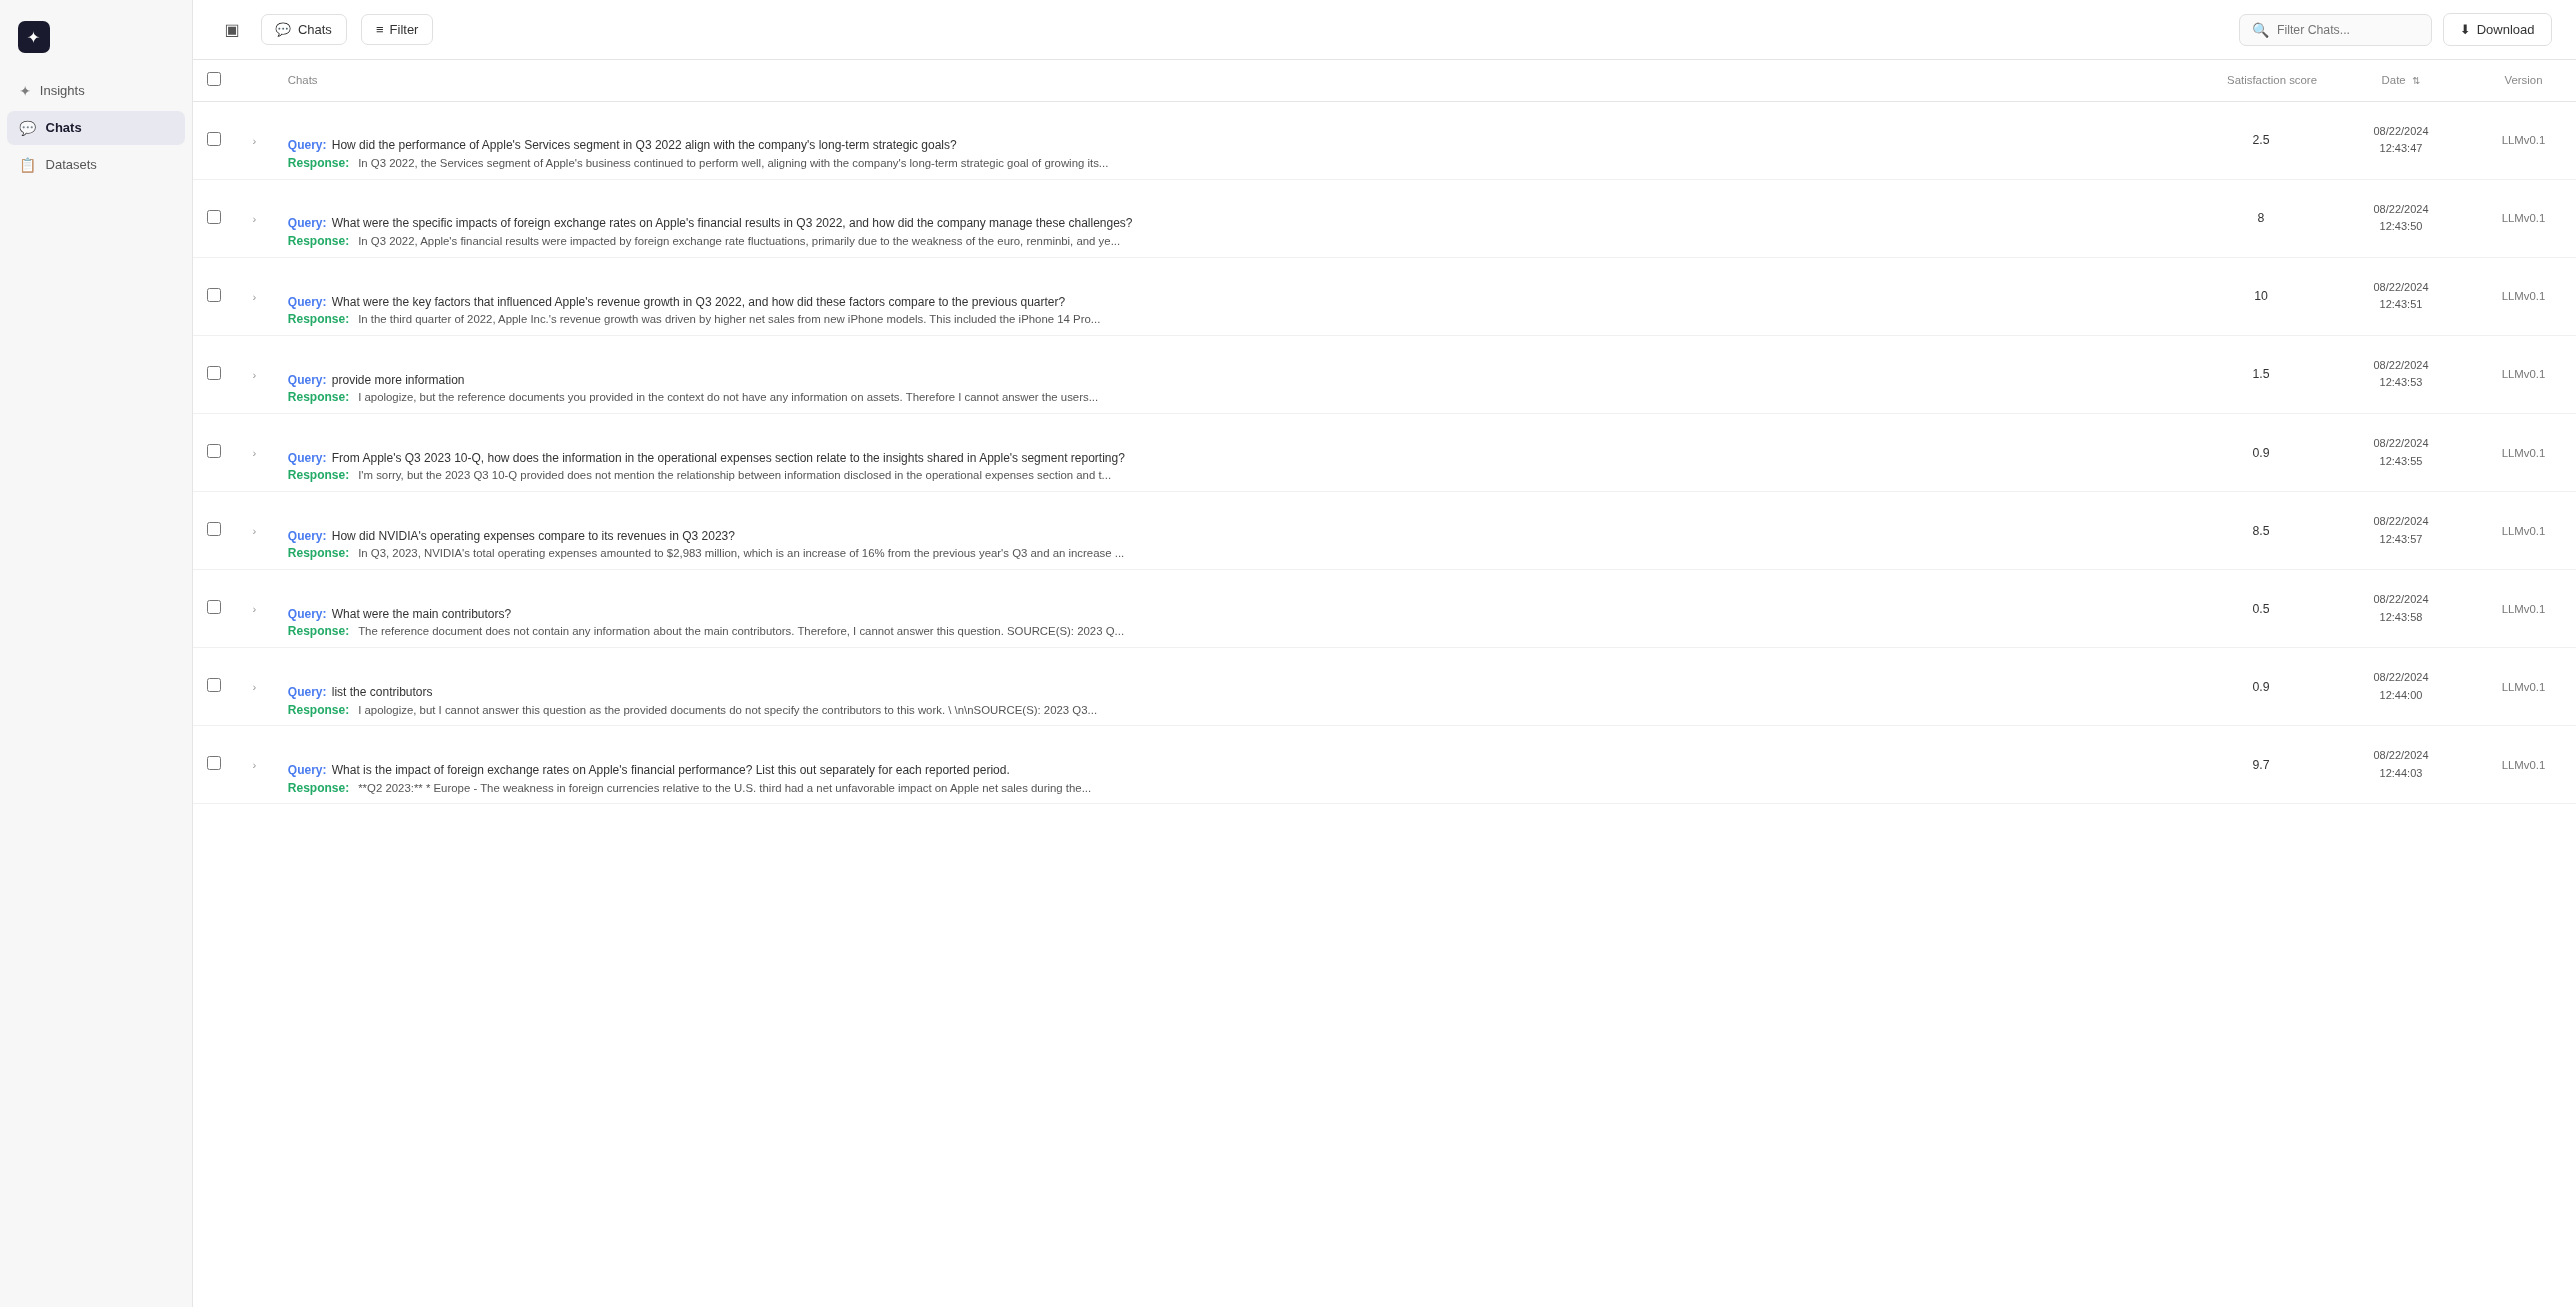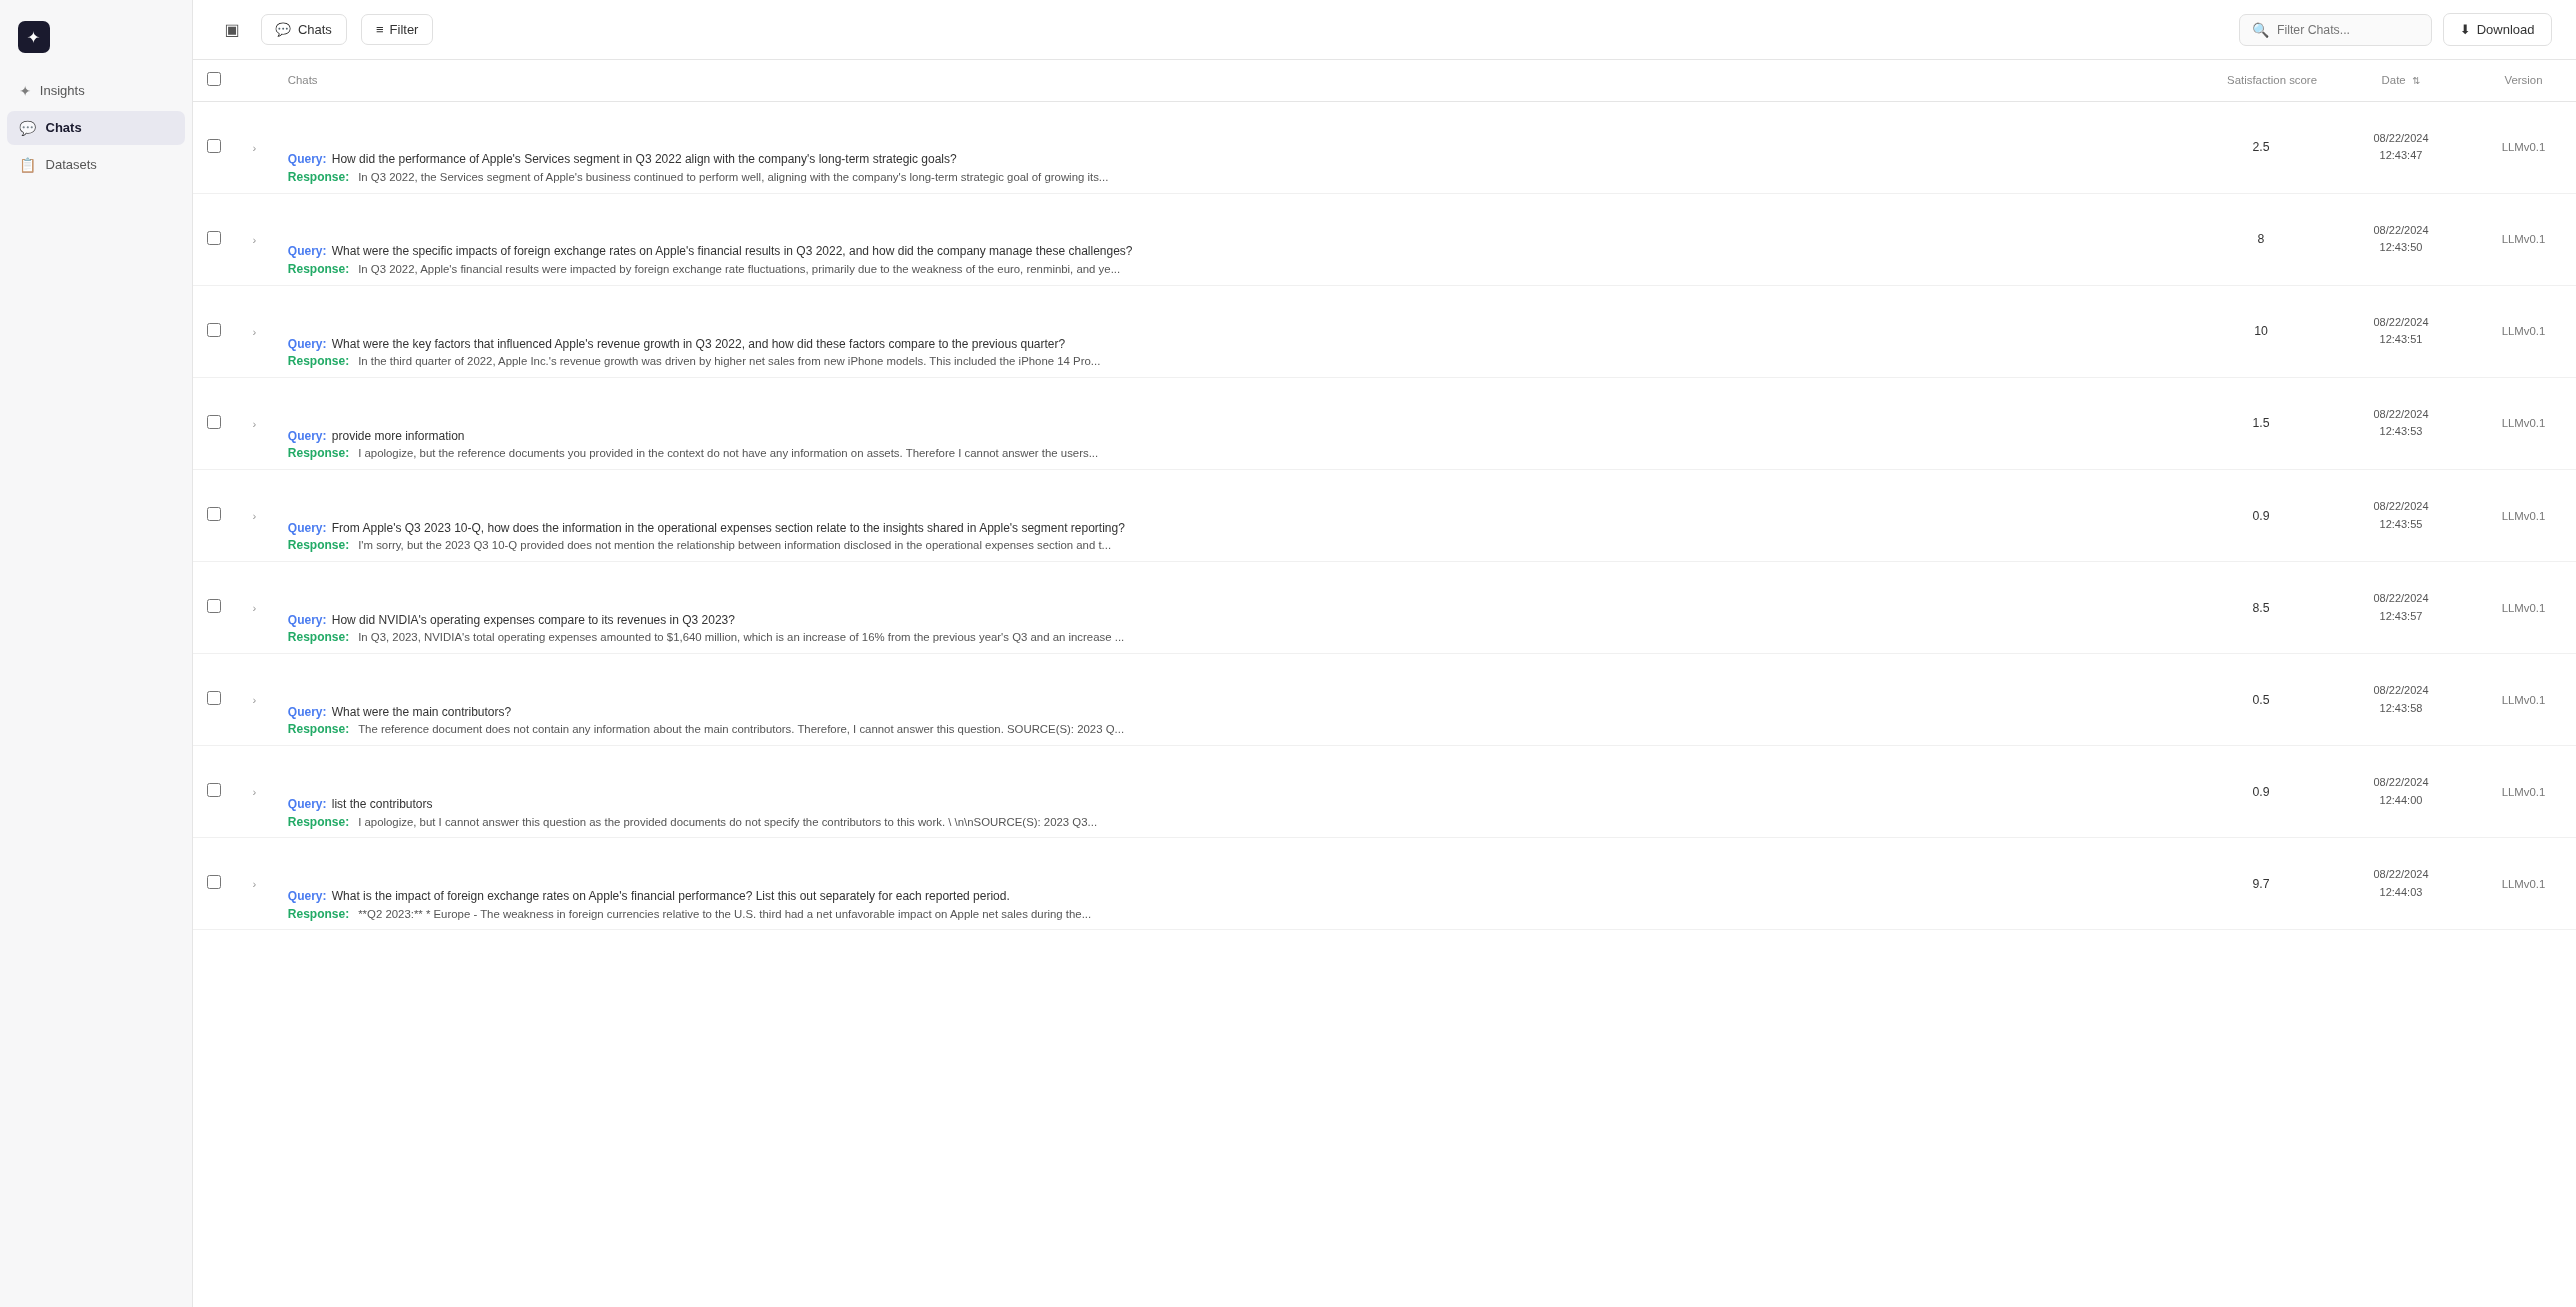--- a/index.html
+++ b/index.html
@@ -131,21 +131,21 @@
     td.td-checkbox { vertical-align: middle; }
     td.td-expand { vertical-align: middle; }
 
     .row-checkbox { width: 14px; height: 14px; cursor: pointer; accent-color: #5a5af0; }
     .expand-btn {
       background: none; border: none; cursor: pointer;
       color: #999; font-size: 11.4px; padding: 1.8px 3.5px;
     }
     .query-label { color: #4a7cf0; font-weight: 600; font-size: 12px; margin-top: 28px; }
     .response-label { color: #22aa66; font-weight: 600; font-size: 12px; }
-    .query-text { color: #333; font-size: 12px; margin-top: 42px; }
+    .query-text { color: #333; font-size: 12px; }
     .response-text { color: #555; font-size: 11.4px; }
 
     .score-cell { text-align: center; font-size: 12.3px; color: #333; vertical-align: middle; }
     .date-cell { text-align: center; font-size: 11px; color: #555; vertical-align: middle; white-space: pre-line; line-height: 1.6; }
     .version-cell { text-align: center; font-size: 11.4px; color: #777; vertical-align: middle; }
 
     .query-row { display: flex; gap: 5.3px; align-items: baseline; flex-wrap: wrap; }
     .response-row { display: flex; gap: 9px; align-items: baseline; flex-wrap: wrap; margin-top: 3.5px; }
 
     .sort-icon { margin-left: 3.5px; font-size: 9.6px; }
@@ -340,21 +340,21 @@
       <td class="td-expand">
         <button class="expand-btn">›</button>
       </td>
       <td>
         <div class="query-row">
           <span class="query-label">Query:</span>
           <span class="query-text">How did NVIDIA's operating expenses compare to its revenues in Q3 2023?</span>
         </div>
         <div class="response-row">
           <span class="response-label">Response:</span>
-          <span class="response-text">In Q3, 2023, NVIDIA's total operating expenses amounted to $1,640 million, which is an increase of 16% from the previous year's Q3 and an increase ...</span>
+          <span class="response-text">In Q3, 2023, NVIDIA's total operating expenses amounted to $2,983 million, which is an increase of 16% from the previous year's Q3 and an increase ...</span>
         </div>
       </td>
       <td class="score-cell">8.5</td>
       <td class="date-cell">08/22/2024
 12:43:57</td>
       <td class="version-cell">LLMv0.1</td>
     </tr>
           <tr>
       <td class="td-checkbox">
         <input type="checkbox" class="row-checkbox" style="">

